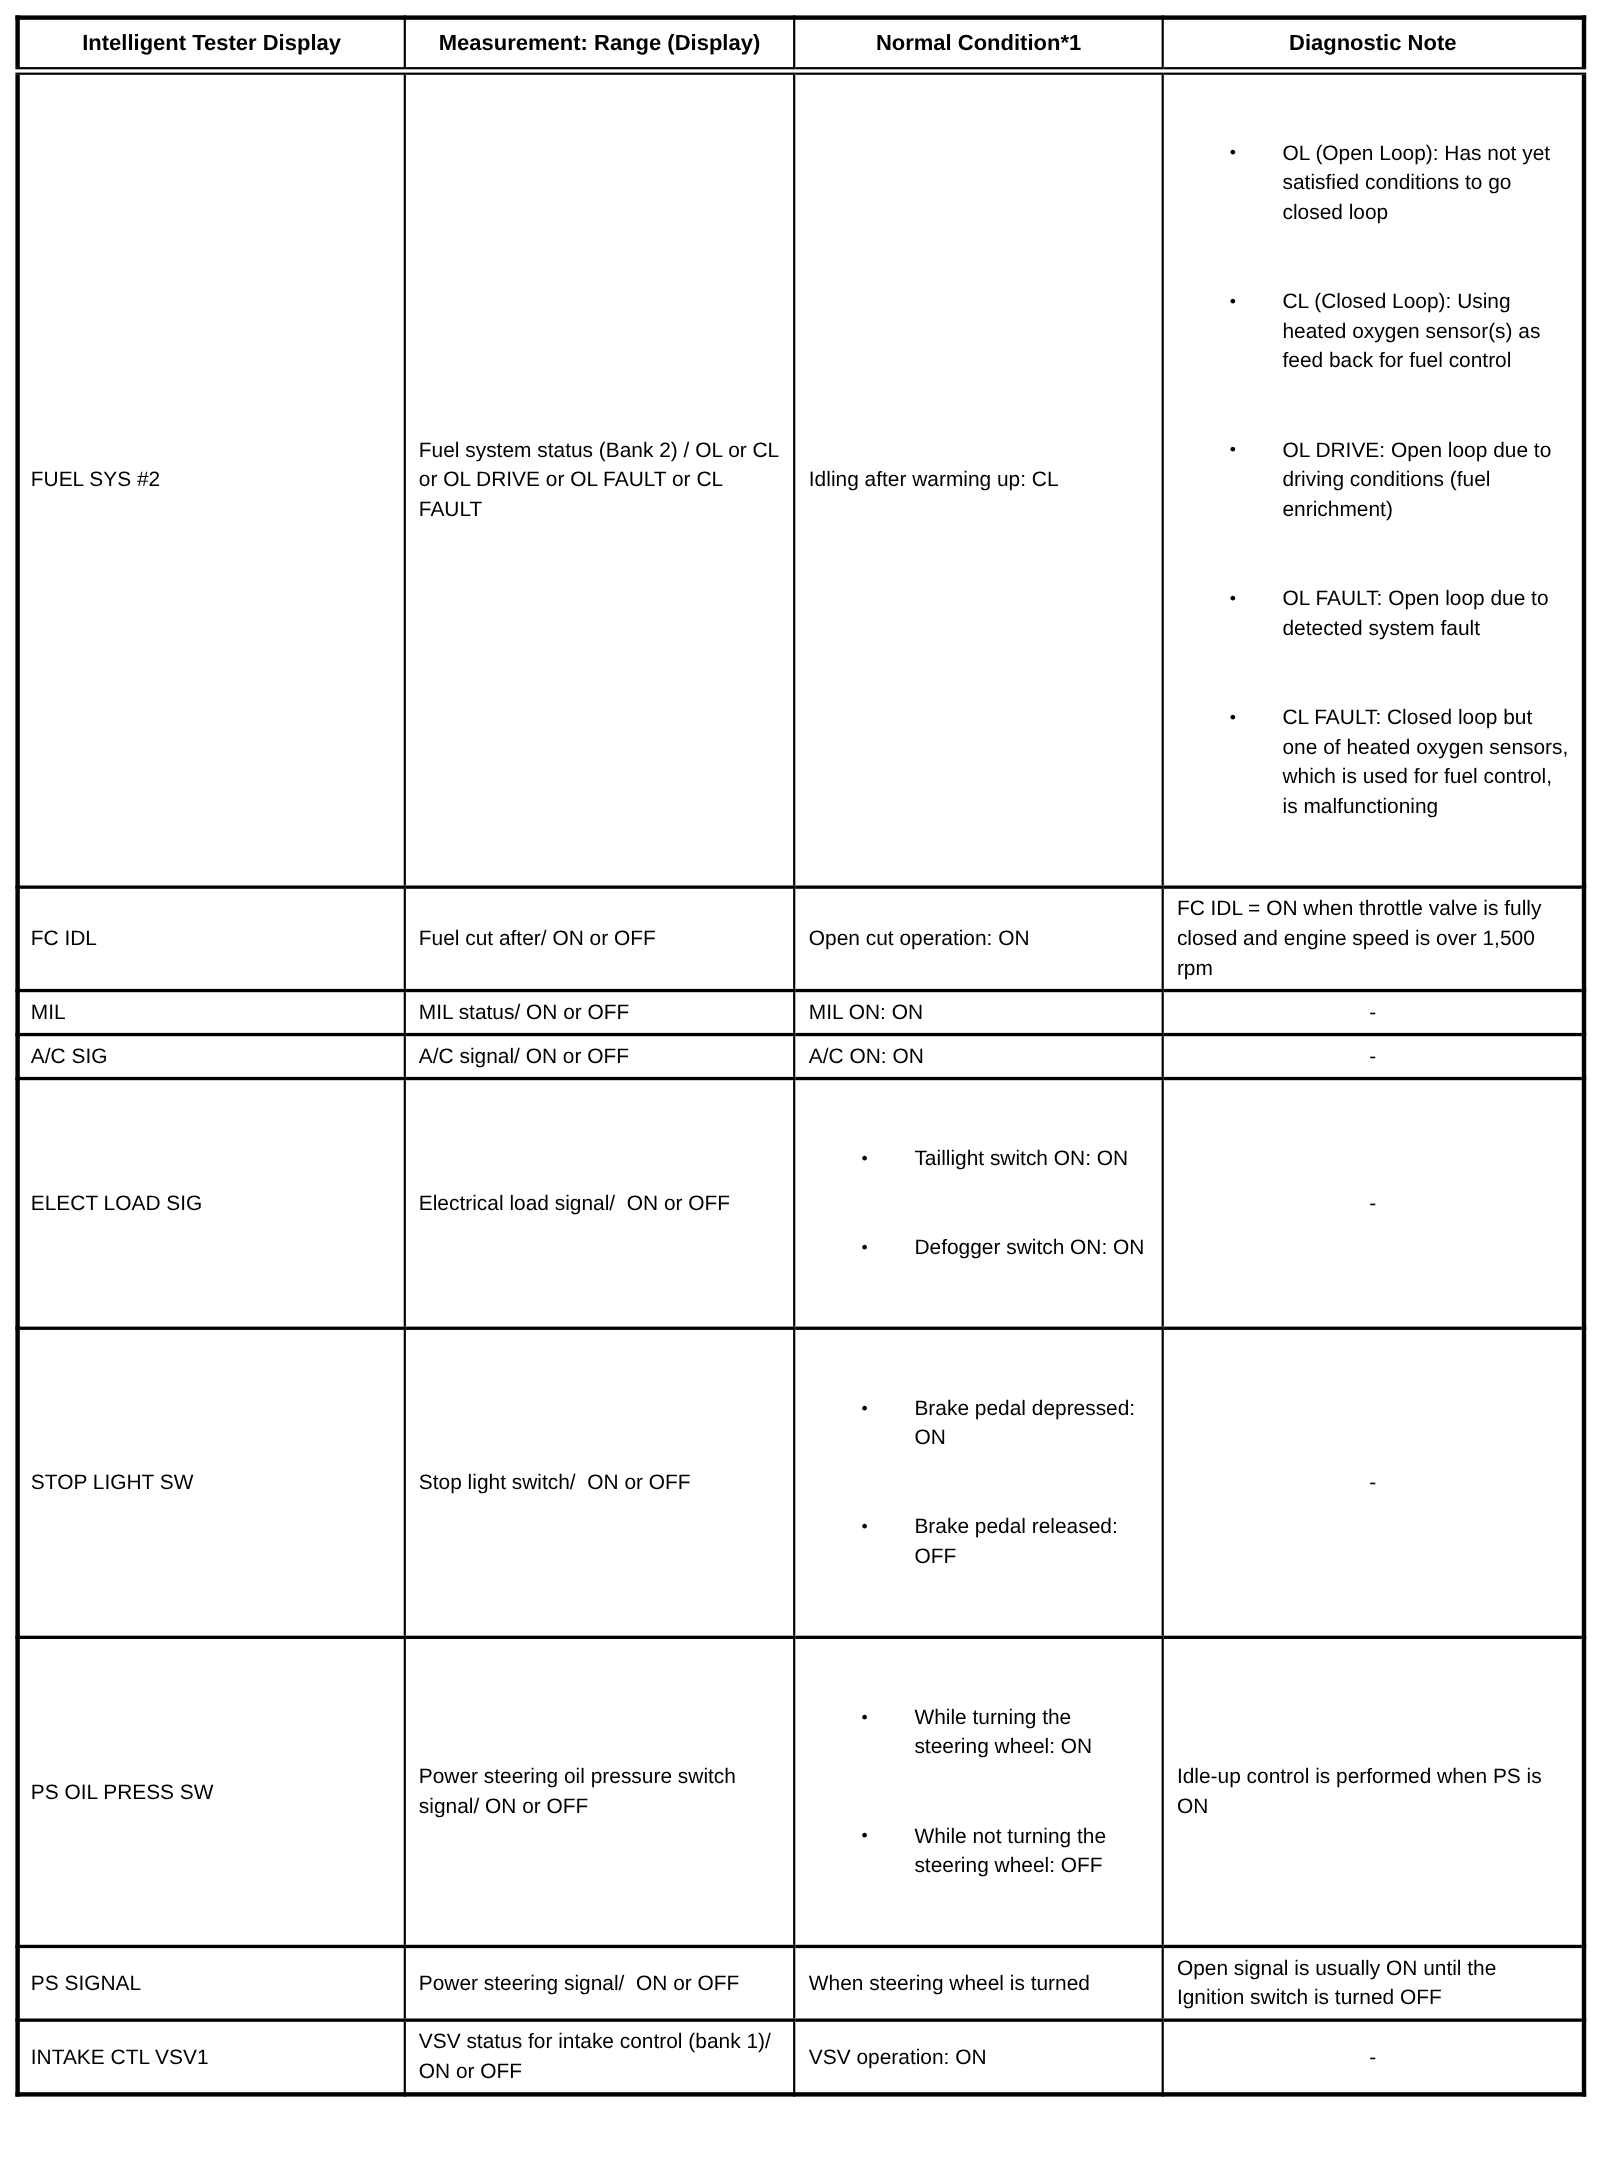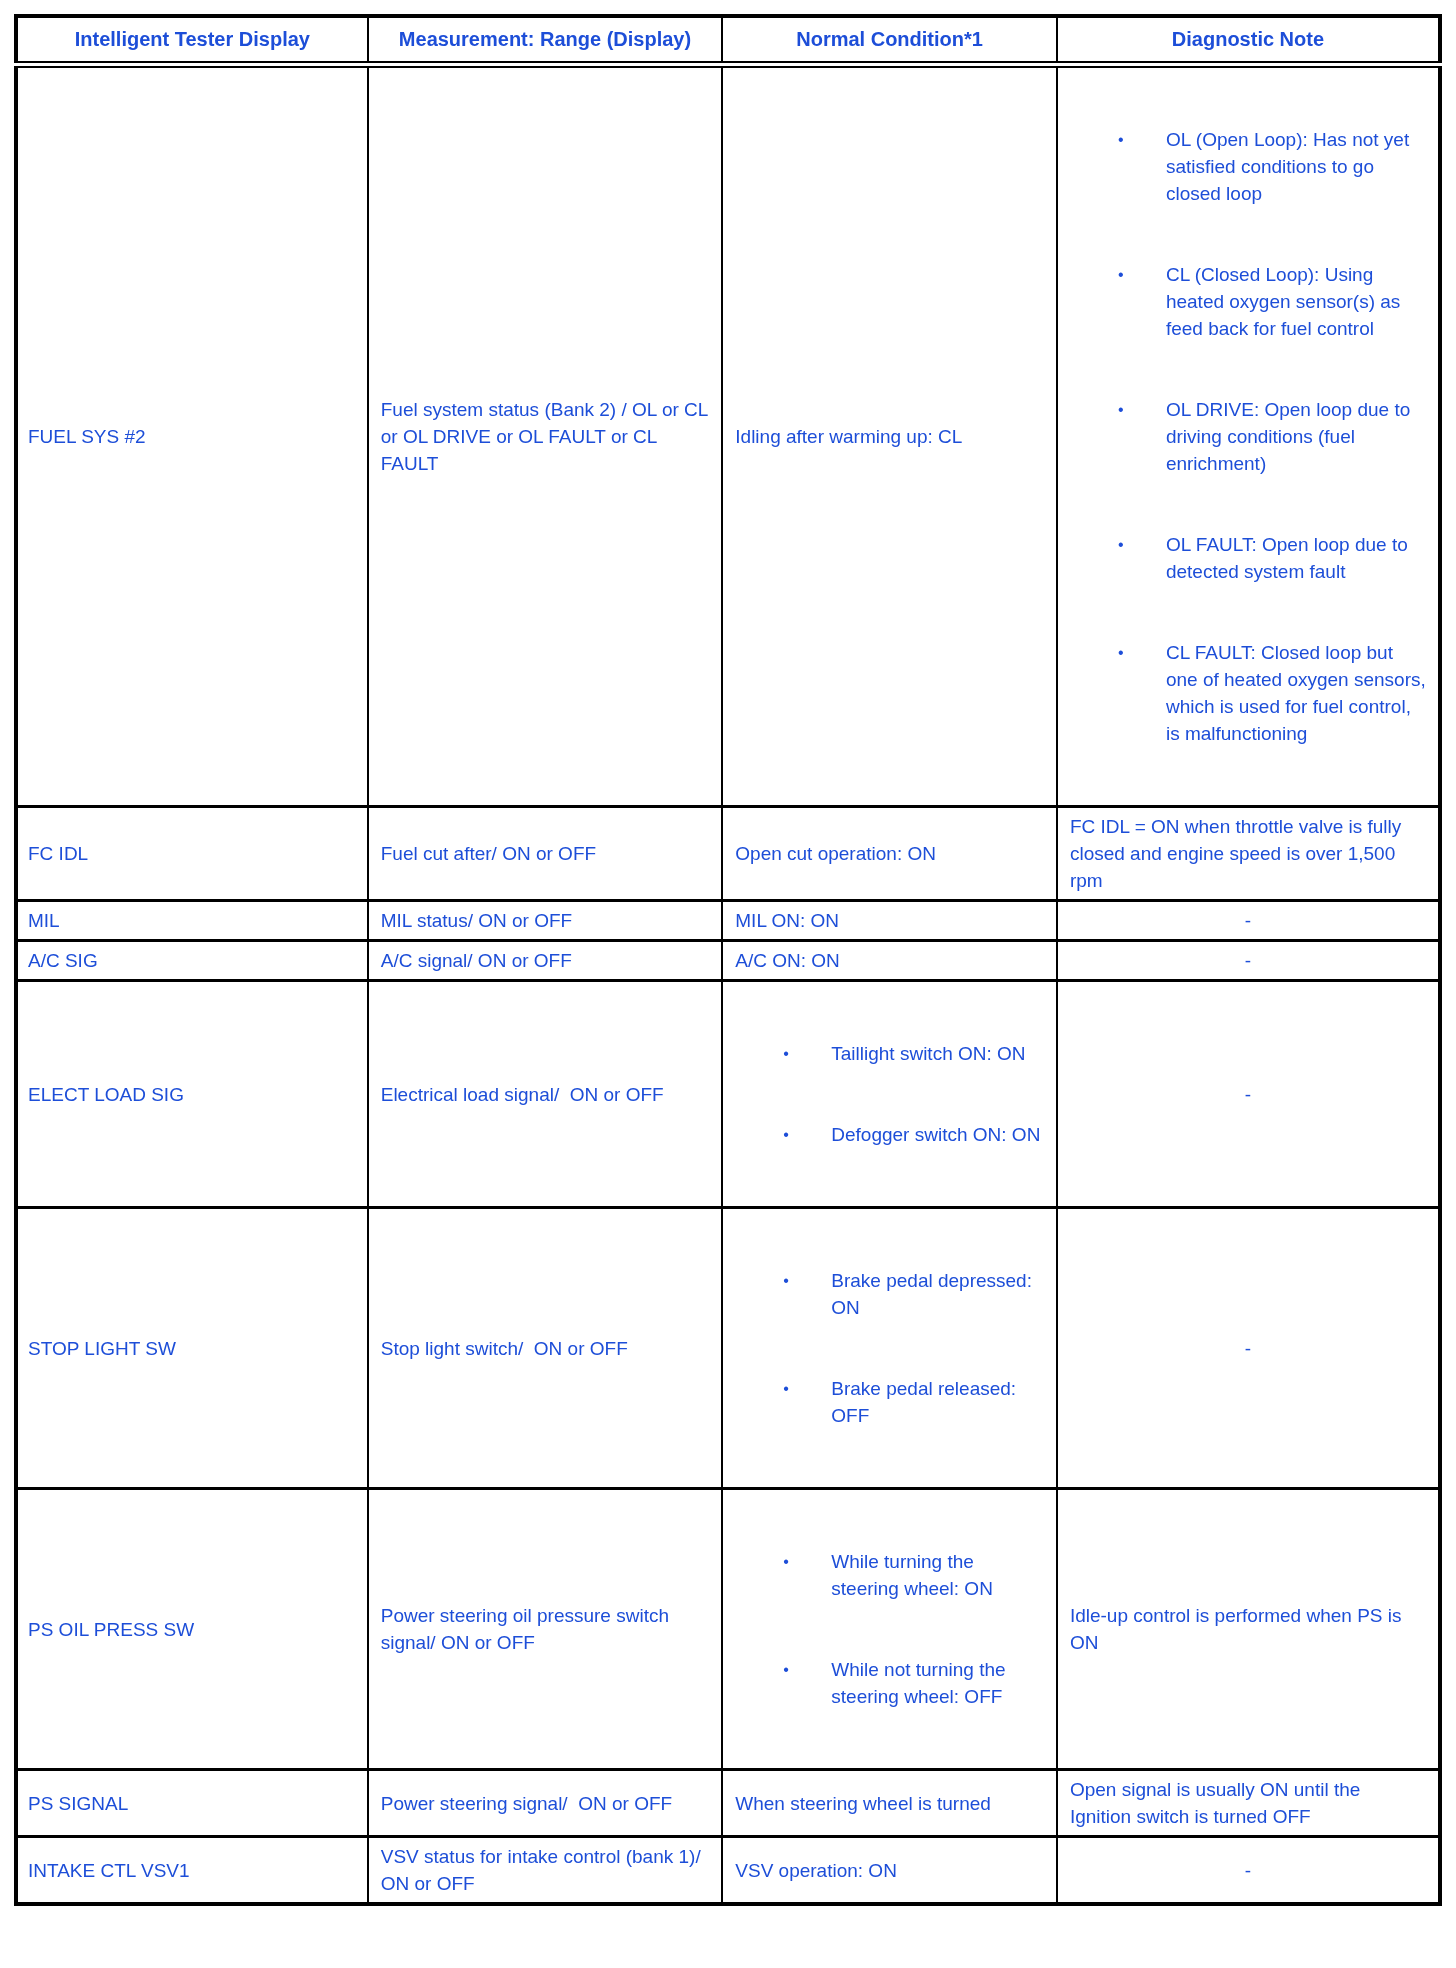--- a/index.html
+++ b/index.html
@@ -1,18 +1,18 @@
 <!DOCTYPE html>
 <html><head>
 <meta charset="utf-8">
 <style>
   html,body{margin:0;padding:0;background:#fff;}
   body{width:1456px;height:1968px;overflow:hidden;}
   .page{position:relative;width:1456px;height:1400px;background:#fff;
-        font-family:"Liberation Sans","DejaVu Sans",sans-serif;color:#1d4ed8;}
+        font-family:"Liberation Sans","DejaVu Sans",sans-serif;color:#000000;}
   table.spec{position:absolute;left:14px;top:14px;width:1428px;
              border-collapse:collapse;table-layout:fixed;
              border:4px solid #000;font-size:19px;line-height:27px;}
   th,td{border:2px solid #000;border-top-width:3px;border-bottom-width:3px;
         vertical-align:middle;word-wrap:break-word;}
   thead th{border-bottom:7px double #000;font-weight:bold;text-align:center;
            padding:8px 4px;font-size:20px;line-height:27px;}
   td{padding:5px 12px;white-space:pre-wrap;text-align:left;}
   td.c1{padding:4px 6px 4px 10px;}
   td.dash{text-align:center;padding:4px 4px;}

